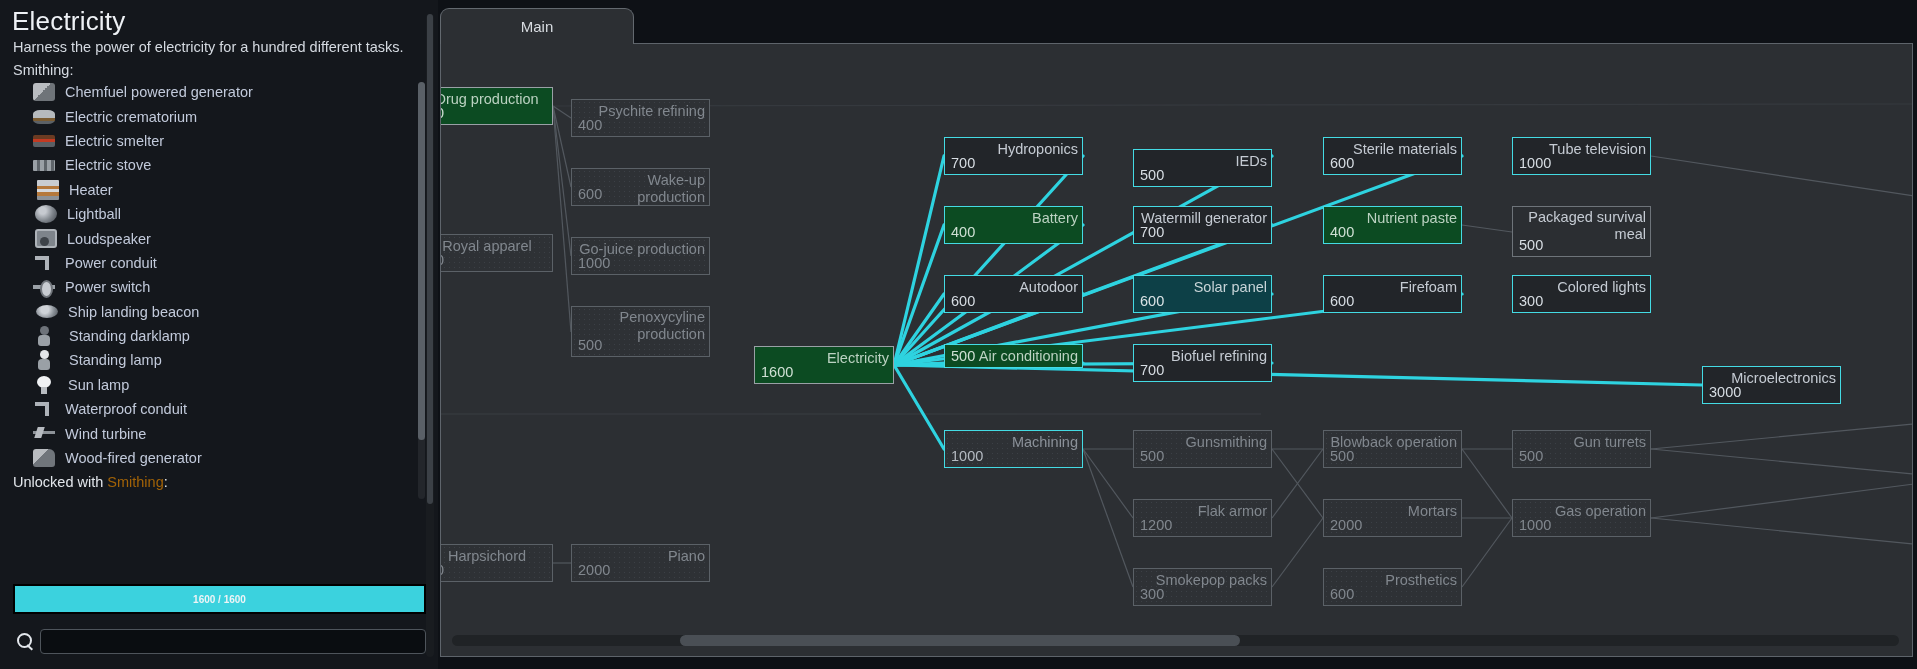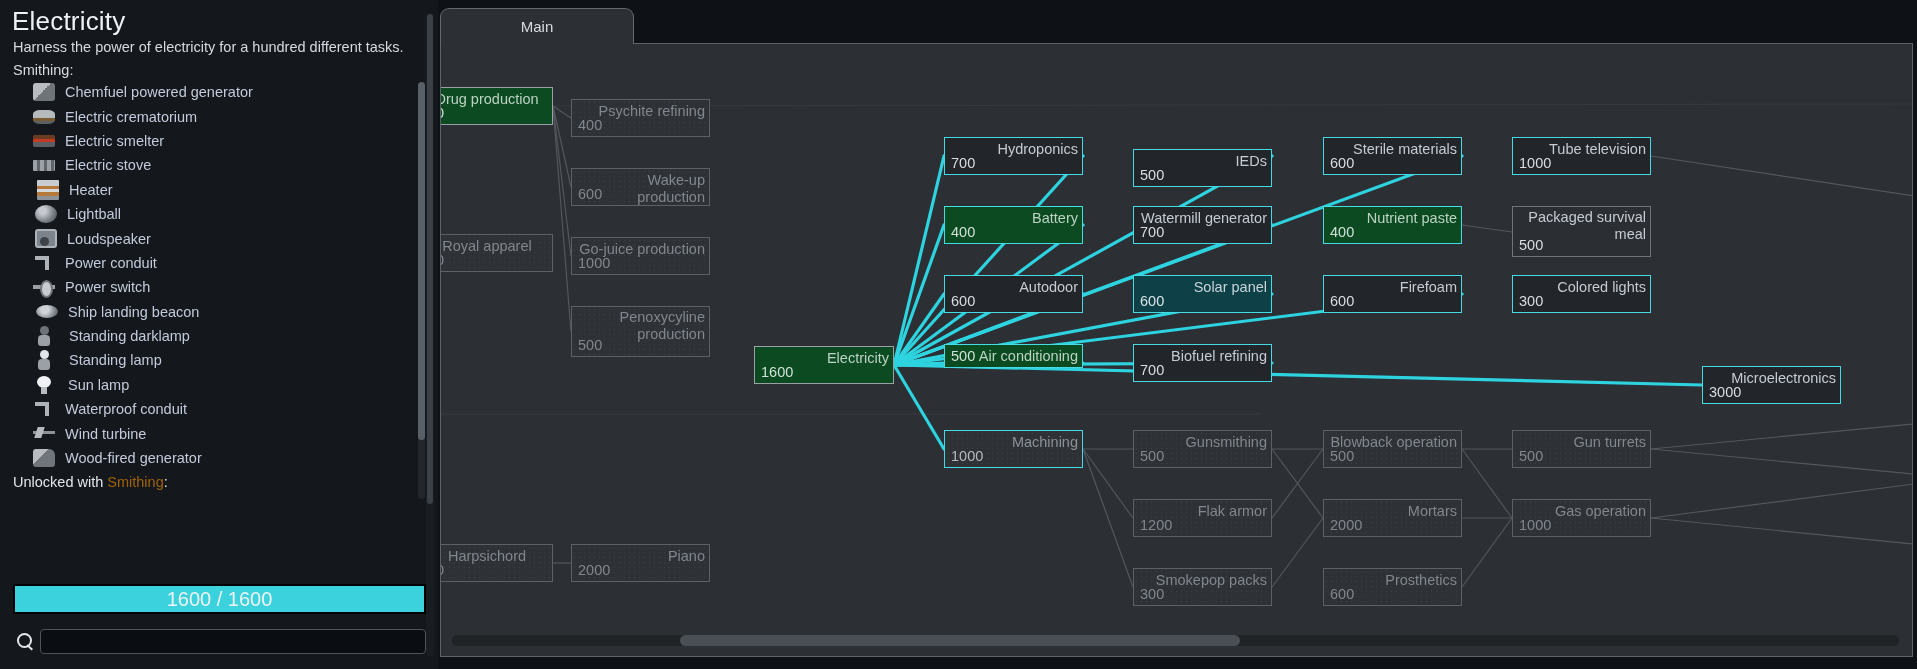--- a/index.html
+++ b/index.html
@@ -97,21 +97,21 @@
   }
   .progress-outer {
     position: absolute; left: 13px; top: 584px;
     width: 413px; height: 30px;
     background: #000; padding: 2px;
   }
   .progress-fill {
     height: 100%; width: 100%;
     background: #3bd2de;
     display: flex; align-items: center; justify-content: center;
-    color: #eef4f6; font-size: 20px;
+    color: #eef4f6; font-size: 10px; font-weight: bold;
   }
   .search-row {
     position: absolute; left: 13px; top: 628px;
     width: 413px; height: 26px;
     display: flex; align-items: center;
   }
   .search-icon { width: 22px; height: 22px; position: relative; flex:0 0 22px;}
   .search-icon::before{content:"";position:absolute;left:4px;top:3px;width:11px;height:11px;border:2px solid #e3e7ec;border-radius:50%;}
   .search-icon::after{content:"";position:absolute;left:14px;top:14px;width:7px;height:2.4px;background:#e3e7ec;transform:rotate(42deg);transform-origin:left center;}
   .search-input {

